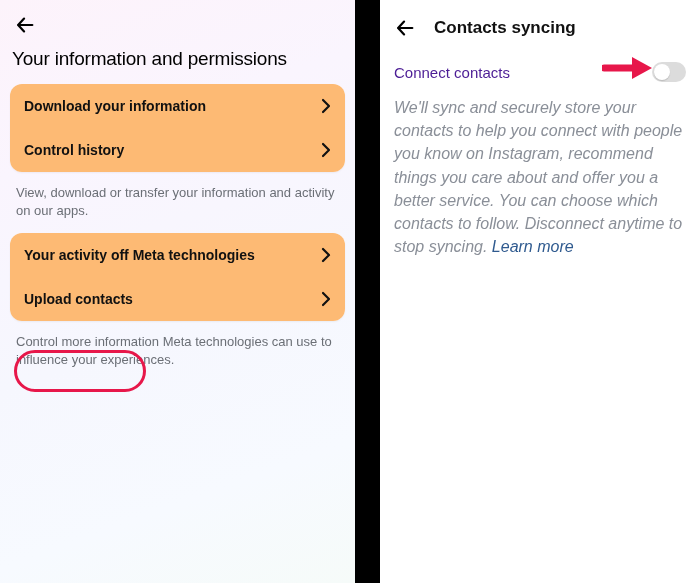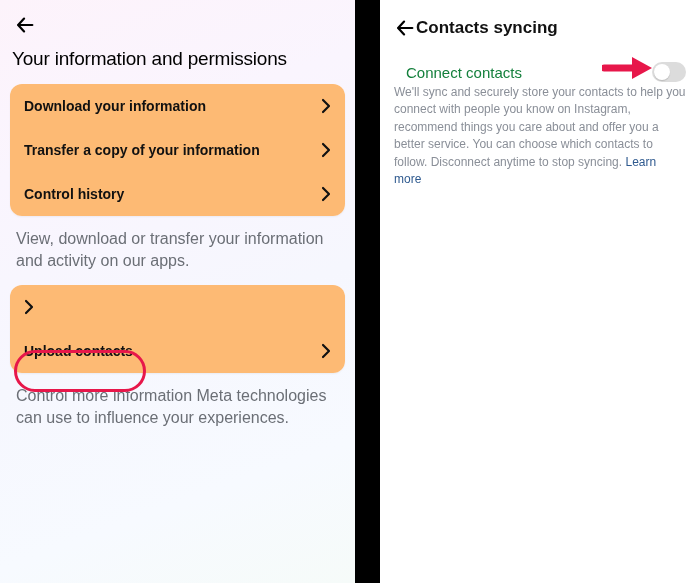--- a/index.html
+++ b/index.html
@@ -51,21 +51,21 @@
   .row + .row {
     border-top: 0;
   }
   .row-label {
     font-size: 14px;
     font-weight: 600;
     color: #111;
   }
   .chevron svg { display:block; }
   .caption {
-    font-size: 16px;
+    font-size: 13px;
     line-height: 1.35;
     color: #6b6f76;
     padding: 4px 6px 14px 6px;
   }
   .highlight-ring {
     position: absolute;
     border: 3px solid #e7174a;
     border-radius: 24px;
     pointer-events: none;
   }
@@ -78,60 +78,61 @@
   .pane-right {
     width: 320px;
     height: 100%;
     background: #fff;
     padding: 8px 14px 10px 14px;
     position: relative;
   }
   .right-header {
     display: flex;
     align-items: center;
+    gap: 18px;
     height: 40px;
   }
   .right-title {
     font-size: 17px;
     font-weight: 700;
     color: #111;
   }
   .connect-row {
     display: flex;
     align-items: center;
     justify-content: space-between;
     margin-top: 14px;
   }
   .connect-label {
     font-size: 15px;
-    color: #15803d;
-    margin-left: 12px;
+    color: #4c1d95;
   }
   .toggle {
     width: 34px;
     height: 20px;
     background: #dcdcdc;
     border-radius: 999px;
     position: relative;
   }
   .toggle-knob {
     width: 16px;
     height: 16px;
     background: #fff;
     border-radius: 50%;
     position: absolute;
     top: 2px;
     left: 2px;
     box-shadow: 0 1px 1px rgba(0,0,0,0.15);
   }
   .description {
-    font-size: 12px;
+    font-size: 16px;
     line-height: 1.45;
     color: #8a8f98;
-    margin-top: 2px;
+    margin-top: 14px;
+    font-style: italic;
   }
   .learn-more {
     color: #2f5a8f;
     font-weight: 500;
     cursor: pointer;
   }
   .annotation-arrow {
     position: absolute;
     top: 55px;
     right: 48px;
@@ -156,40 +157,33 @@
   <div class="card">
     <div class="row">
       <span class="row-label">Download your information</span>
       <span class="chevron">
         <svg width="10" height="16" viewBox="0 0 10 16" fill="none" stroke="#111" stroke-width="2.2" stroke-linecap="round" stroke-linejoin="round">
             <polyline points="2 2 8 8 2 14"></polyline>
           </svg>
       </span>
     </div>
     <div class="row">
-      <span class="row-label">Transfer a copy of your information</span>
-      <span class="chevron">
-        <svg width="10" height="16" viewBox="0 0 10 16" fill="none" stroke="#111" stroke-width="2.2" stroke-linecap="round" stroke-linejoin="round">
-            <polyline points="2 2 8 8 2 14"></polyline>
-          </svg>
-      </span>
-    </div>
-    <div class="row">
       <span class="row-label">Control history</span>
       <span class="chevron">
         <svg width="10" height="16" viewBox="0 0 10 16" fill="none" stroke="#111" stroke-width="2.2" stroke-linecap="round" stroke-linejoin="round">
             <polyline points="2 2 8 8 2 14"></polyline>
           </svg>
       </span>
     </div>
   </div>
   <div class="caption">View, download or transfer your information and activity on our apps.</div>
 
   <div class="card" style="position:relative;">
     <div class="row">
+      <span class="row-label">Your activity off Meta technologies</span>
       <span class="chevron">
         <svg width="10" height="16" viewBox="0 0 10 16" fill="none" stroke="#111" stroke-width="2.2" stroke-linecap="round" stroke-linejoin="round">
             <polyline points="2 2 8 8 2 14"></polyline>
           </svg>
       </span>
     </div>
     <div class="row" style="position:relative;">
       <span class="row-label">Upload contacts</span>
       <span class="chevron">
         <svg width="10" height="16" viewBox="0 0 10 16" fill="none" stroke="#111" stroke-width="2.2" stroke-linecap="round" stroke-linejoin="round">

